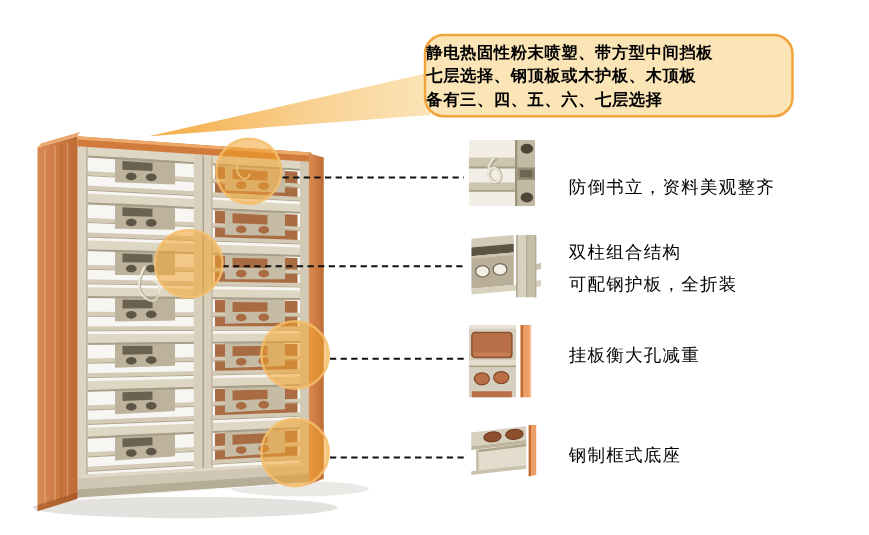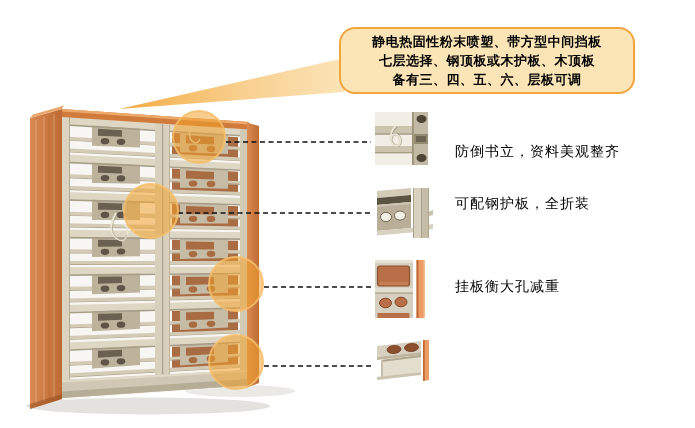--- a/index.html
+++ b/index.html
@@ -5,31 +5,31 @@
   html,body{margin:0;padding:0;background:#fff;}
   #stage{
     position:relative;width:695px;height:428px;background:#fff;overflow:hidden;
     font-family:"Liberation Sans","DejaVu Sans",sans-serif;
   }
   #scene{position:absolute;left:0;top:0;}
   .thumb{position:absolute;}
   .callout{
     position:absolute;left:339px;top:27px;width:292px;height:63px;
     background:#FBE4B6;border:2px solid #F2A43D;border-radius:16px;
-    display:flex;flex-direction:column;justify-content:center;align-items:center;
+    display:flex;flex-direction:column;justify-content:center;
     z-index:5;
   }
   .callout .cline{
     font-family:"Liberation Serif","DejaVu Serif",serif;
     font-size:13px;font-weight:bold;color:#000;line-height:19px;
     letter-spacing:0.5px;white-space:nowrap;
   }
   .anno{
     position:absolute;left:455px;color:#000;white-space:nowrap;
-    font-family:Liberation Sans, sans-serif;
+    font-family:Liberation Mono, monospace;
     font-size:14px;letter-spacing:1px;line-height:26px;
   }
   #anno-1{top:138px;}
   #anno-2{top:190px;}
   #anno-3{top:273px;text-align:center;}
   #anno-4{top:353px;}
 </style>
 </head>
 <body>
 
@@ -217,21 +217,21 @@
       <circle cx="199" cy="137" r="26"></circle>
       <circle cx="151" cy="211" r="27"></circle>
       <circle cx="236" cy="284" r="27"></circle>
       <circle cx="236" cy="362" r="27"></circle>
     </g>
   </svg>
 
   <div class="callout">
     <div class="cline">静电热固性粉末喷塑、带方型中间挡板</div>
     <div class="cline">七层选择、钢顶板或木护板、木顶板</div>
-    <div class="cline">备有三、四、五、六、层板可调</div>
+    <div class="cline">备有三、四、五、六、七层选择</div>
   </div>
 
   <svg class="thumb" style="left:375px;top:112px" width="53" height="53" viewBox="0 0 53 53">
     <rect width="53" height="53" fill="#F2EEE5"></rect>
     <rect x="0" y="14" width="42" height="8" fill="#CDC4AF"></rect>
       <rect x="0" y="21.2" width="42" height="1.6" fill="#A89E86"></rect>
     <rect x="0" y="34" width="42" height="7" fill="#CDC4AF"></rect>
       <rect x="0" y="40" width="42" height="1.4" fill="#A89E86"></rect>
     <rect x="37" y="0" width="16" height="53" fill="#C3BAA5"></rect>
       <rect x="37" y="0" width="1.8" height="53" fill="#9C927A"></rect>
@@ -288,19 +288,23 @@
     <polygon points="6,22 8,21.8 8,39 6,39.2" fill="#C7BEA9"></polygon>
     <polygon points="2,39 46,34 46,37 2,42" fill="#CCC3AE"></polygon>
     <polygon points="48,2 54,2 54,42 48,43" fill="#EC9D66"></polygon>
     <polygon points="48,2 49.8,2 49.8,43 48,43" fill="#C06A33"></polygon>
   </svg>
 
   <div class="anno" id="anno-1">
     <div>防倒书立，资料美观整齐</div>
   </div>
   <div class="anno" id="anno-2">
+    <div>双柱组合结构</div>
     <div>可配钢护板，全折装</div>
   </div>
   <div class="anno" id="anno-3">
     <div>挂板衡大孔减重</div>
   </div>
+  <div class="anno" id="anno-4">
+    <div>钢制框式底座</div>
+  </div>
 
 </div>
 
 </body></html>

